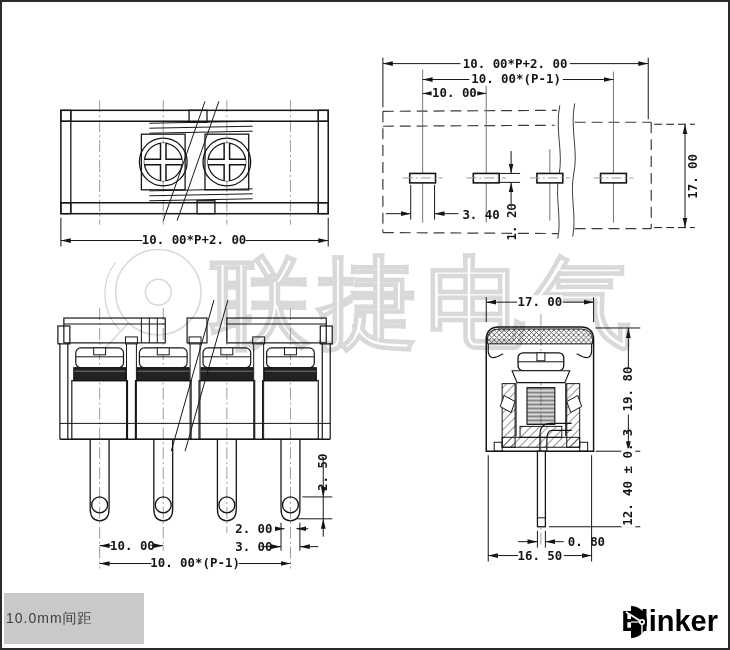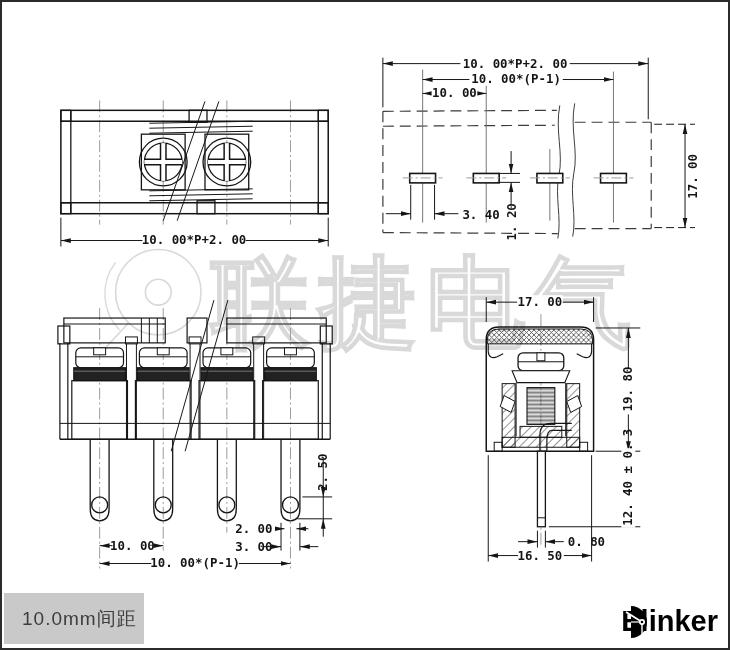--- a/index.html
+++ b/index.html
@@ -10,21 +10,21 @@
   }
   svg{position:absolute;left:0;top:0;}
   .dim{font:bold 12.5px "DejaVu Sans Mono",monospace;fill:#151515;}
   .wm{font-weight:bold;fill:none;stroke:#d9d9d9;stroke-width:1.4px;
       font-family:"DejaVu Sans",sans-serif;}
   .pitch-box{
     position:absolute;left:2px;top:591px;width:140px;height:51px;
     background:#c9c9c9;display:flex;align-items:center;
   }
   .pitch-box span{
-    margin-left:18px;font-size:19px;color:#3d3d3d;letter-spacing:1px;
+    margin-left:2px;font-size:14px;color:#3d3d3d;letter-spacing:1px;
     font-family:"Liberation Sans",sans-serif;
   }
   .brand{
     position:absolute;right:10px;top:603px;display:flex;align-items:center;
   }
   .brand .brand-text{
     font-size:29px;font-weight:bold;color:#000;letter-spacing:0px;
     font-family:"Liberation Sans",sans-serif;
   }
 </style>

